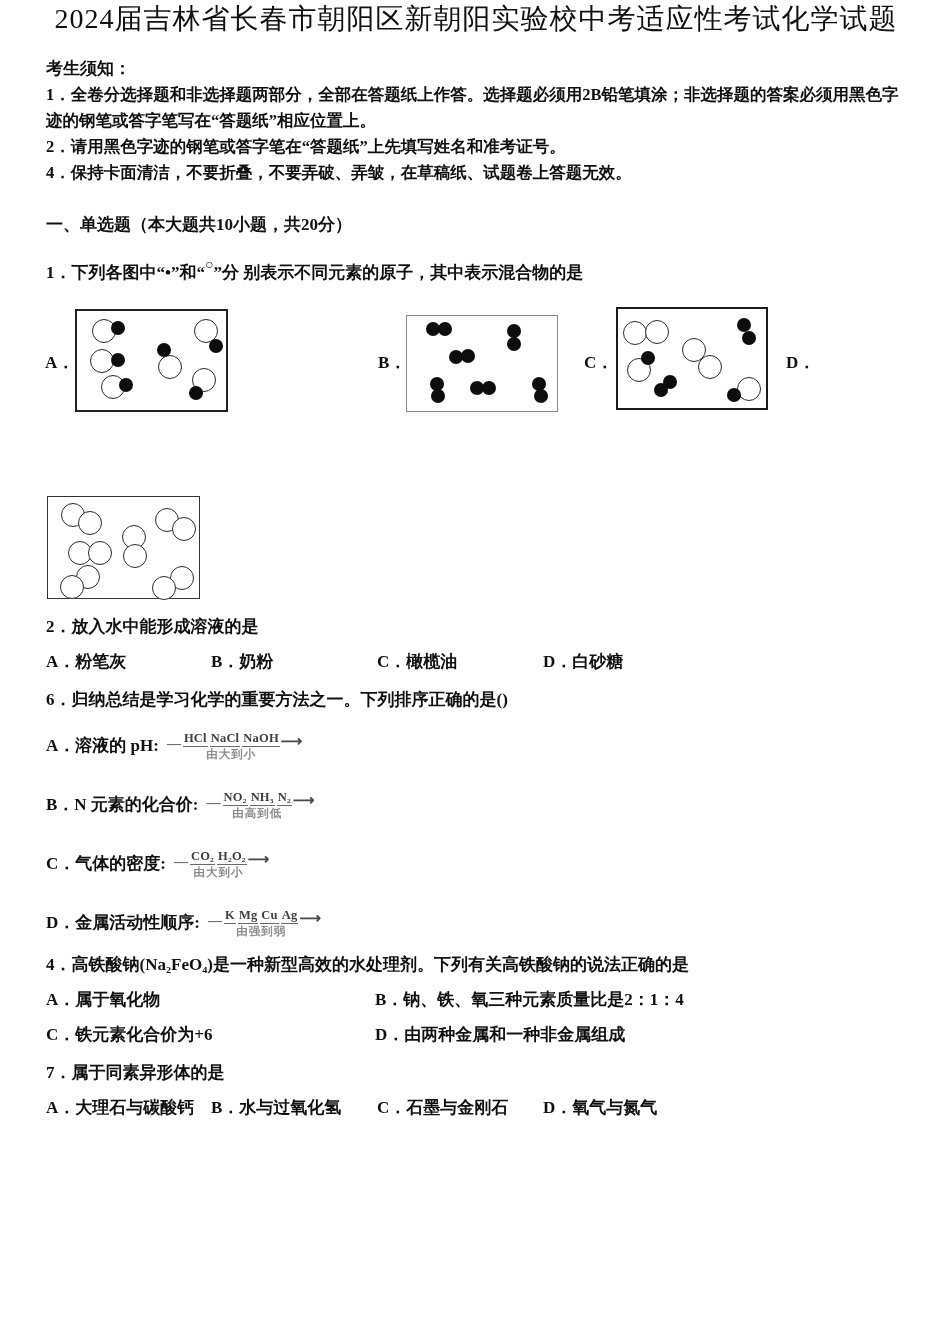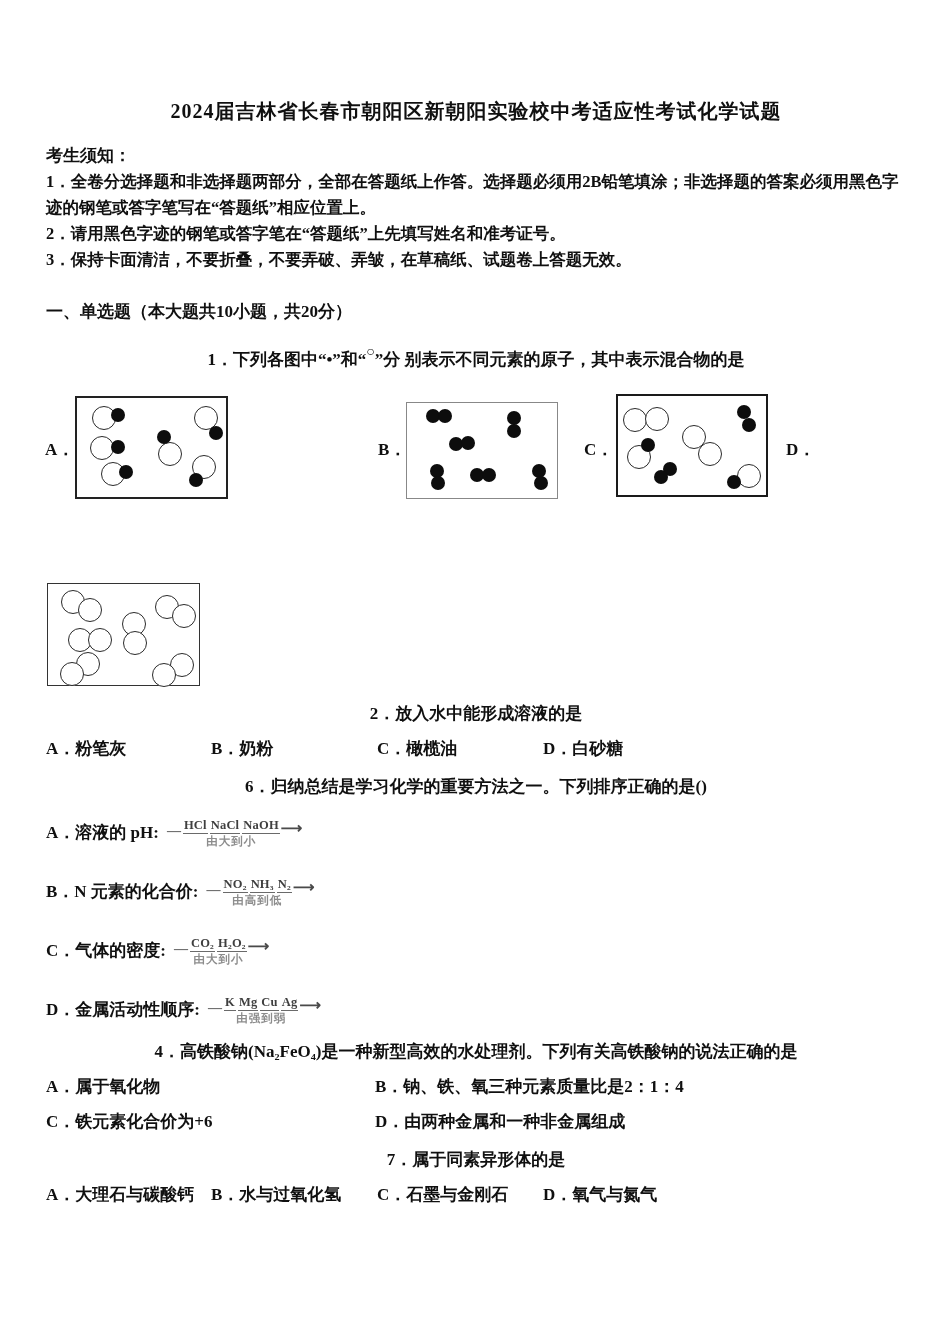--- a/index.html
+++ b/index.html
@@ -3,27 +3,27 @@
 <meta charset="utf-8">
 <style>
   html,body{margin:0;padding:0;}
   body{
     width:950px;height:1344px;background:#ffffff;color:#101010;
     font-family:"Liberation Serif", serif;font-weight:600;
     position:relative;overflow:hidden;
   }
   .page{padding:0 44px 0 46px;}
   .title{
-    text-align:center;font-size:20px;font-weight:700;
-    padding-top:98px;letter-spacing:1px;
+    text-align:center;font-size:28px;font-weight:400;
+    letter-spacing:1px;
   }
   .notice-heading{font-size:17px;margin-top:18px;line-height:26px;}
   .notice-item{font-size:16.5px;line-height:26px;margin:0;}
   .section-heading{font-size:17px;margin-top:26px;line-height:26px;}
-  .q-text{font-size:17px;line-height:26px;text-align:center;}
+  .q-text{font-size:17px;line-height:26px;}
   .q1-line{margin-top:22px;}
   .circ{
     display:inline-block;position:relative;top:-9px;font-size:14px;line-height:10px;
   }
   
   .diagram{position:relative;height:300px;margin-top:16px;}
   .mol-label{position:absolute;font-size:17px;font-weight:700;}
   .mol-box{position:absolute;box-sizing:border-box;background:#fff;}
   .mol-box.a{left:29px;top:7px;width:153px;height:103px;border:2px solid #222;}
   .mol-box.b{left:360px;top:13px;width:152px;height:97px;border:1px solid #888;}
@@ -59,21 +59,21 @@
 <body>
 
 <div class="page">
 
   <div class="title">2024届吉林省长春市朝阳区新朝阳实验校中考适应性考试化学试题</div>
 
   <div>
     <div class="notice-heading">考生须知：</div>
     <p class="notice-item">1．全卷分选择题和非选择题两部分，全部在答题纸上作答。选择题必须用2B铅笔填涂；非选择题的答案必须用黑色字迹的钢笔或答字笔写在“答题纸”相应位置上。</p>
     <p class="notice-item">2．请用黑色字迹的钢笔或答字笔在“答题纸”上先填写姓名和准考证号。</p>
-    <p class="notice-item">3．保持卡面清洁，不要折叠，不要弄破、弄皱，在草稿纸、试题卷上答题无效。</p>
+    <p class="notice-item">4．保持卡面清洁，不要折叠，不要弄破、弄皱，在草稿纸、试题卷上答题无效。</p>
   </div>
 
   <div class="section-heading">一、单选题（本大题共10小题，共20分）</div>
 
   <div class="q-text q1-line"><span>1．下列各图中“•”和“</span><span class="circ">○</span><span>”分 别表示不同元素的原子，其中表示混合物的是</span></div>
 
   <div class="diagram">
     <span class="mol-label lbl-a">A．</span>
     <div class="mol-box a">
         <div class="atom w" style="left: 15px; top: 8px;"></div>

